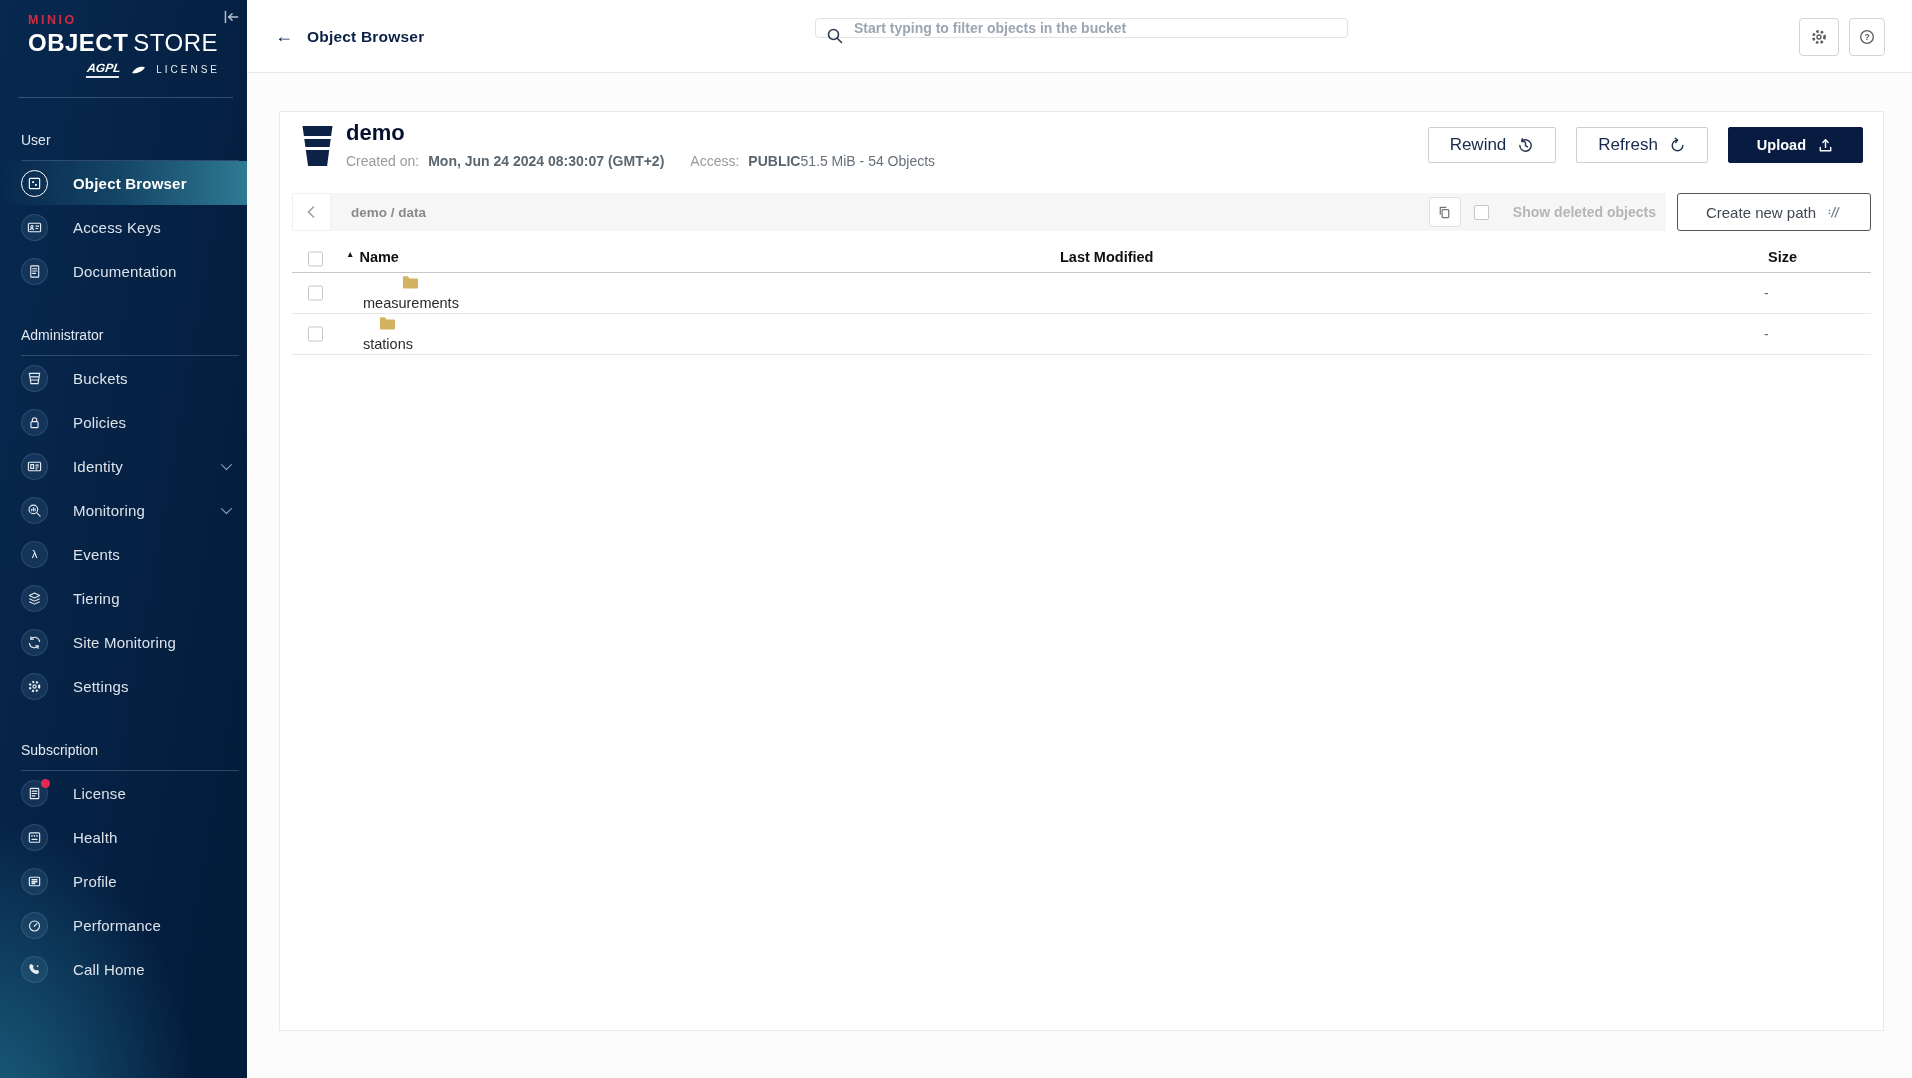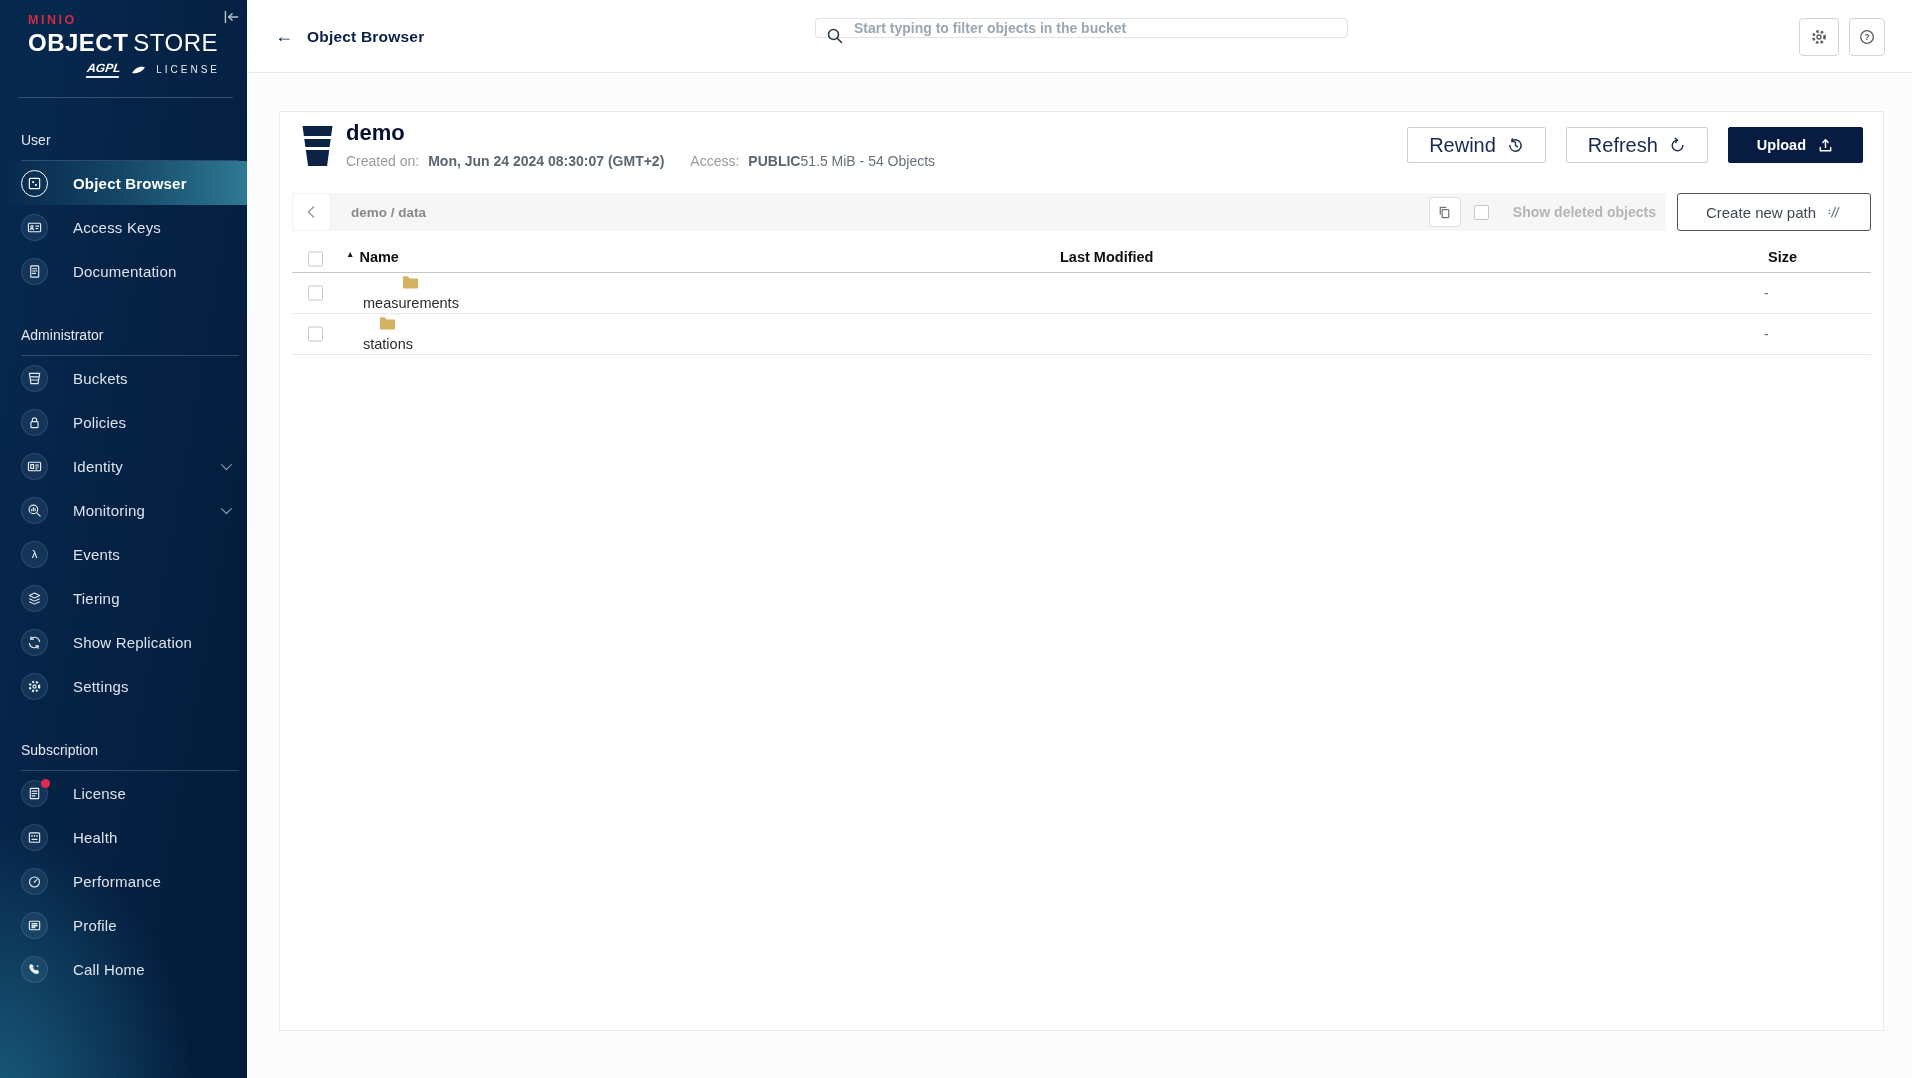--- a/index.html
+++ b/index.html
@@ -61,21 +61,21 @@
   .card { position:absolute; left:32px; top:38px; width:1605px; height:920px; background:#fff; border:1px solid #eaeaea; }
 
   .bucket-icon { position:absolute; left:21px; top:13px; }
   .bucket-title { position:absolute; left:66px; top:8px; font-size:22px; font-weight:800; color:#05112e; }
   .bucket-meta { position:absolute; left:66px; top:41px; font-size:14px; color:#9a9a9a; display:flex; align-items:center; white-space:nowrap; }
   .bucket-meta .val { font-weight:700; color:#5a6670; margin-left:9px; }
   .bucket-meta .lbl2 { margin-left:26px; }
   .bucket-meta .stats { color:#667079; }
   .bucket-actions { position:absolute; right:20px; top:15px; display:flex; gap:20px; }
   .btn-outline { height:36px; padding:16px 21px; background:#fff; border:1px solid #cfcfcf; border-radius:2px;
-                 color:#16294e; font-size:20px; display:flex; align-items:center; gap:11px; cursor:pointer;
+                 color:#16294e; font-size:17px; display:flex; align-items:center; gap:11px; cursor:pointer;
                  font-family:"Liberation Sans",sans-serif; }
   .btn-primary { height:36px; padding:0 28px; background:#081c42; border:1px solid #081c42; border-radius:2px;
                  color:#fff; font-size:14.5px; font-weight:600; display:flex; align-items:center; gap:11px; cursor:pointer;
                  font-family:"Liberation Sans",sans-serif; }
 
   .browser-bar { position:absolute; left:12px; right:12px; top:81px; height:38px; }
   .nav-back { position:absolute; left:0; top:0; width:39px; height:38px; background:#fff; border:1px solid #f0f0f0;
               display:flex; align-items:center; justify-content:center; cursor:pointer; }
   .crumb-strip { position:absolute; left:39px; right:205px; top:0; height:38px; background:#f6f6f6;
                  display:flex; align-items:center; padding:0 10px 0 20px; }
@@ -227,21 +227,21 @@
     </div>
     <div class="item">
       <span class="ico">
         <svg width="15" height="15" viewBox="0 0 16 16" fill="none" stroke="#e8eef4" stroke-width="1.2" stroke-linecap="round">
             <path d="M13.5 7A5.5 5.5 0 0 0 4 4.2"></path>
             <path d="M4.2 1.8v2.6h2.6"></path>
             <path d="M2.5 9a5.5 5.5 0 0 0 9.5 2.8"></path>
             <path d="M11.8 14.2v-2.6H9.2"></path>
           </svg>
       </span>
-      <span class="label">Show Replication</span>
+      <span class="label">Site Monitoring</span>
     </div>
     <div class="item">
       <span class="ico">
         <svg width="15" height="15" viewBox="0 0 16 16" fill="none" stroke="#e8eef4">
             <circle cx="8" cy="8" r="5" stroke-width="2.4" stroke-dasharray="2.1 2"></circle>
             <circle cx="8" cy="8" r="1.7" stroke-width="1.3"></circle>
           </svg>
       </span>
       <span class="label">Settings</span>
     </div>
@@ -264,36 +264,36 @@
         <svg width="15" height="15" viewBox="0 0 16 16" fill="none" stroke="#e8eef4" stroke-width="1.2" stroke-linecap="round">
             <rect x="2.5" y="3" width="11" height="10" rx="1"></rect>
             <path d="M5.3 6.2v.01M8 6.2v.01M10.7 6.2v.01" stroke-width="1.8"></path>
             <path d="M5.3 10h5.4"></path>
           </svg>
       </span>
       <span class="label">Health</span>
     </div>
     <div class="item">
       <span class="ico">
+        <svg width="15" height="15" viewBox="0 0 16 16" fill="none" stroke="#e8eef4" stroke-width="1.2">
+            <rect x="2.5" y="3.5" width="11" height="9" rx="1"></rect>
+            <path d="M4.8 6.2h6.4M4.8 8.2h6.4M4.8 10.2h4" stroke-width="1.6"></path>
+          </svg>
+      </span>
+      <span class="label">Profile</span>
+    </div>
+    <div class="item">
+      <span class="ico">
         <svg width="15" height="15" viewBox="0 0 16 16" fill="none" stroke="#e8eef4" stroke-width="1.2" stroke-linecap="round">
             <circle cx="8" cy="8.5" r="5.3"></circle>
             <path d="M8 8.5l2.6-2.6"></path>
             <circle cx="8" cy="8.5" r="0.8" fill="#e8eef4" stroke="none"></circle>
           </svg>
       </span>
       <span class="label">Performance</span>
-    </div>
-    <div class="item">
-      <span class="ico">
-        <svg width="15" height="15" viewBox="0 0 16 16" fill="none" stroke="#e8eef4" stroke-width="1.2">
-            <rect x="2.5" y="3.5" width="11" height="9" rx="1"></rect>
-            <path d="M4.8 6.2h6.4M4.8 8.2h6.4M4.8 10.2h4" stroke-width="1.6"></path>
-          </svg>
-      </span>
-      <span class="label">Profile</span>
     </div>
     <div class="item">
       <span class="ico">
         <svg width="15" height="15" viewBox="0 0 16 16">
             <path d="M5 2.6c-1-.4-2 .1-2.3 1.1-.6 2 .3 4.5 2.3 6.5s4.5 2.9 6.5 2.3c1-.3 1.5-1.3 1.1-2.3l-.4-.9c-.2-.7-1-1-1.7-.8l-1.2.4C8.2 8.4 7 7.2 6.5 6.1l.4-1.2c.2-.7-.1-1.5-.8-1.7z" fill="#e8eef4"></path>
             <circle cx="11.3" cy="4.3" r="0.9" fill="#e8eef4"></circle>
           </svg>
       </span>
       <span class="label">Call Home</span>
     </div>

